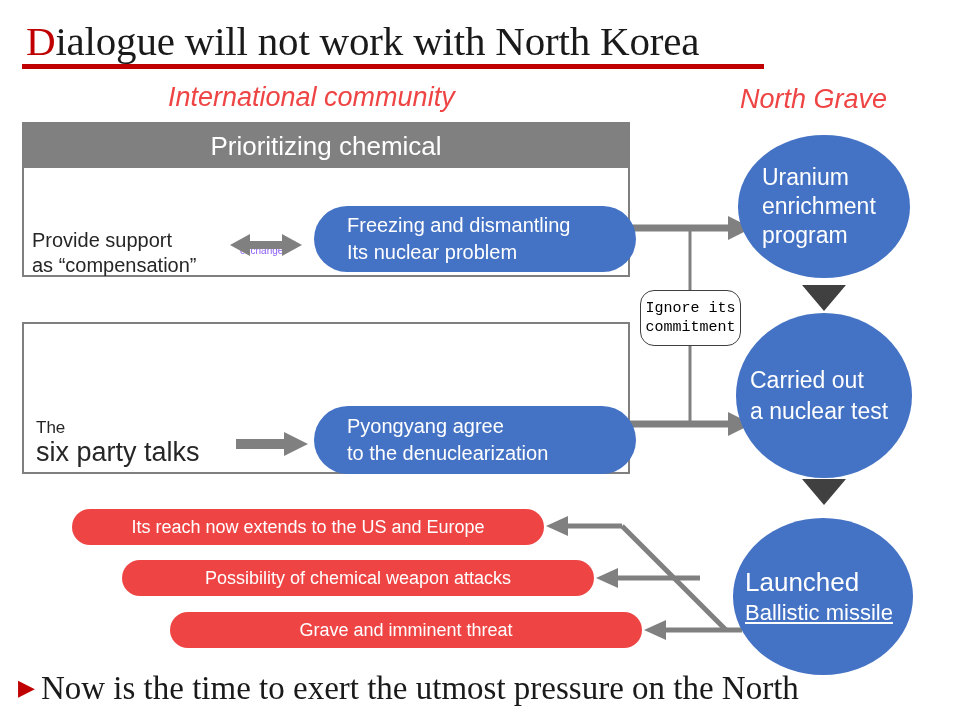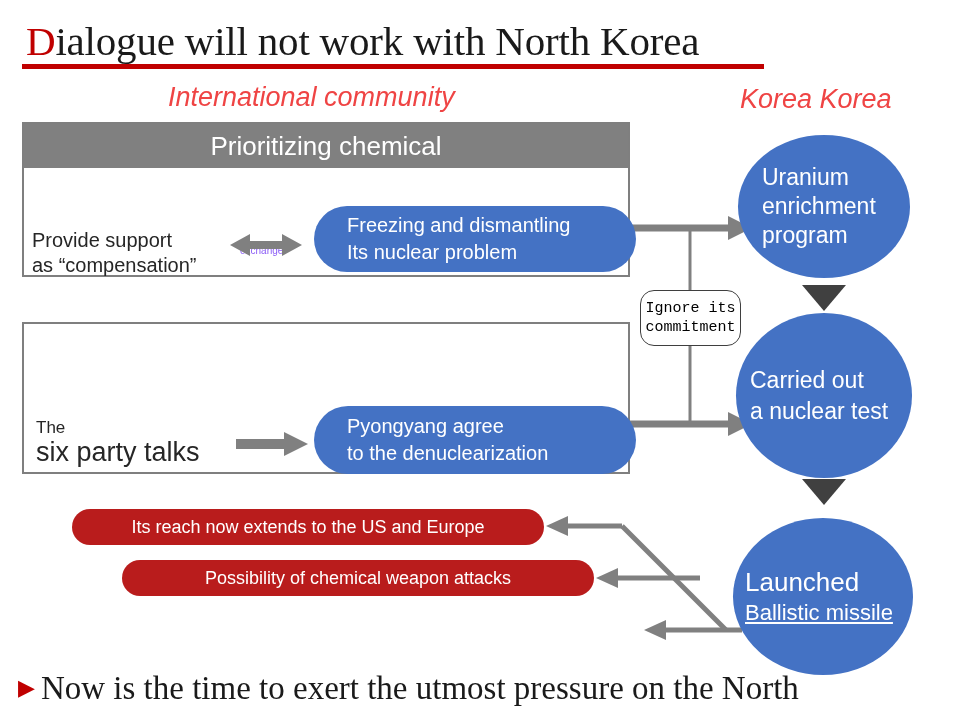--- a/index.html
+++ b/index.html
@@ -201,21 +201,21 @@
     text-align: center;
     box-sizing: border-box;
     z-index: 5;
     white-space: pre-line;
     font-family: Liberation Mono, monospace;
   }
 
   
   .pill {
     position: absolute;
-    background: #b91c1c;
+    background: #ef4444;
     color: #ffffff;
     border-radius: 22px;
     font-size: 18px;
     display: flex;
     align-items: center;
     justify-content: center;
     box-sizing: border-box;
     padding: 0 14px;
   }
   #pill-reach  { left: 72px;  top: 509px; width: 472px; height: 36px; }
@@ -252,21 +252,21 @@
 </style>
 </head>
 <body>
 
 <div id="slide">
 
   <div id="title"><span class="cap">D</span><span>ialogue will not work with North Korea</span></div>
   <div id="title-rule"></div>
 
   <div class="col-head" id="head-intl">International community</div>
-  <div class="col-head" id="head-nk">Korea Korea</div>
+  <div class="col-head" id="head-nk">North Grave</div>
 
   <svg id="connectors" viewBox="0 0 960 720">
 
     <g>
       <line x1="616" y1="228" x2="735" y2="228" stroke="#808080" stroke-width="7"></line>
       <polygon points="752,228 728,216 728,240" fill="#808080"></polygon>
     </g>
 
     <g>
       <line x1="616" y1="424" x2="735" y2="424" stroke="#808080" stroke-width="7"></line>
@@ -336,19 +336,20 @@
   <div class="circle" id="circle-nuclear">Carried out
 a nuclear test</div>
   <div class="tri-down" id="tri-2"></div>
   <div class="circle" id="circle-launched">
     <div class="line-big">Launched</div>
     <div class="line-small">Ballistic missile</div>
   </div>
 
   <div class="pill" id="pill-reach">Its reach now extends to the US and Europe</div>
   <div class="pill" id="pill-chem">Possibility of chemical weapon attacks</div>
+  <div class="pill" id="pill-threat">Grave and imminent threat</div>
 
   <div id="bottom-line">
     <span id="bottom-bullet">▶</span>
     <span>Now is the time to exert the utmost pressure on the North</span>
   </div>
 
 </div>
 
 </body></html>

